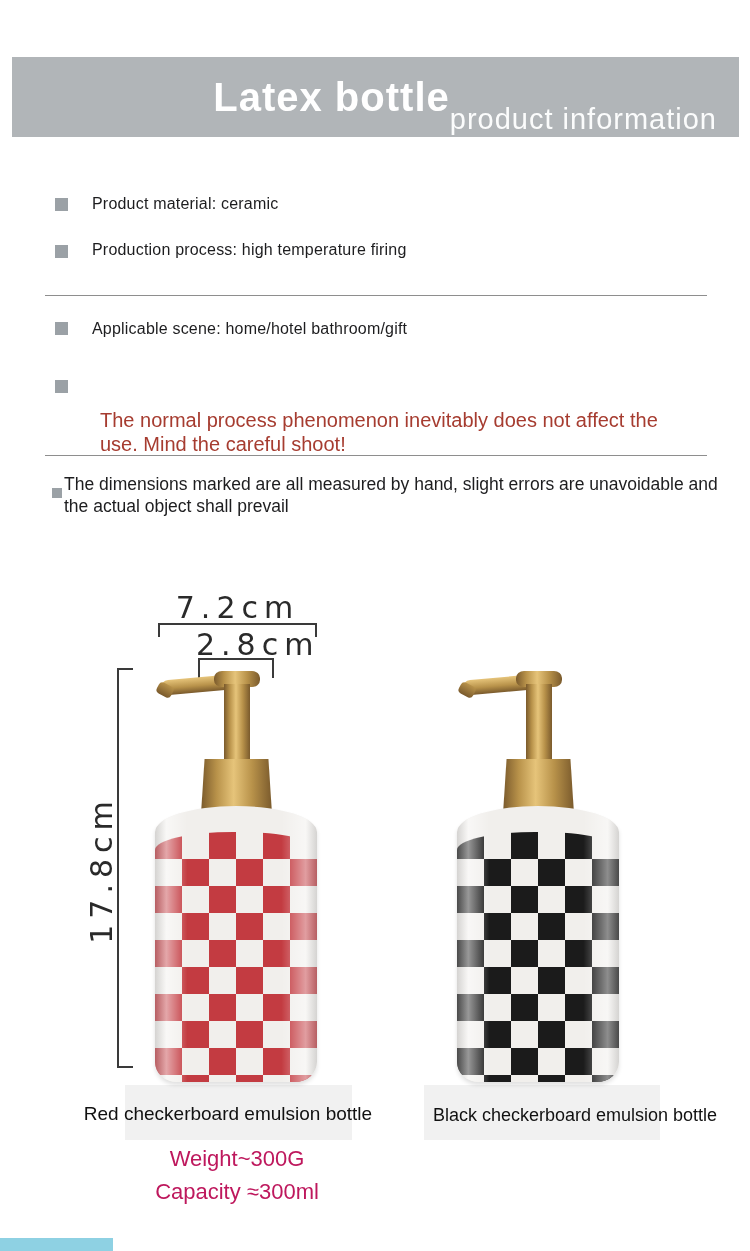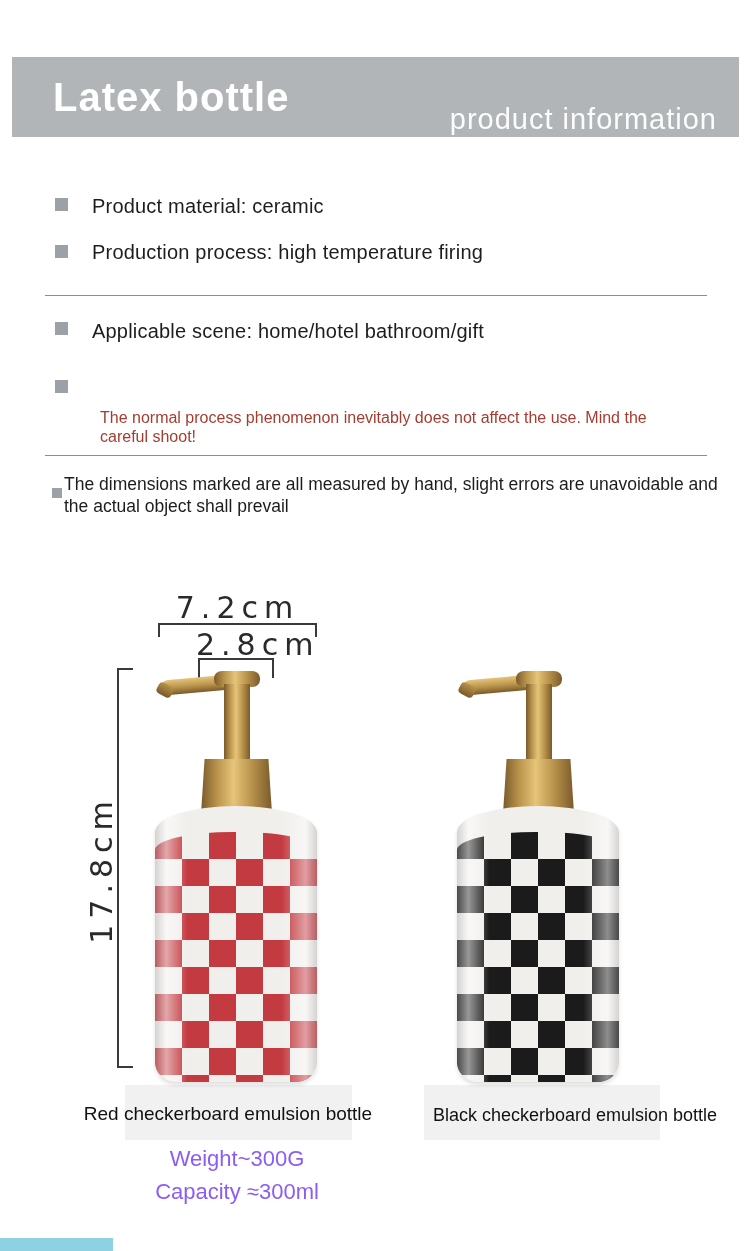--- a/index.html
+++ b/index.html
@@ -9,30 +9,30 @@
     --gold-dark:#7a5a2c; --gold-mid:#b8924a; --gold-light:#e6c47a;
     --platform:#f1f1f1; --divider:#8e8e8e; --bottom-bar:#8ed1e3;
   }
   *{margin:0;padding:0;box-sizing:border-box;}
   html,body{background:#ffffff;}
   body{font-family:"Liberation Sans","DejaVu Sans",sans-serif;color:var(--text);}
   .page{position:relative;width:750px;height:1251px;background:#ffffff;overflow:hidden;margin:0 auto;}
 
   
   .header{position:absolute;left:12px;top:57px;width:727px;height:80px;background:var(--header-bg);
-    display:flex;align-items:center;justify-content:space-between;padding:0 22px 0 41px;}
+    display:flex;align-items:center;justify-content:flex-end;padding:0 22px 0 20px;}
   .header .title{font-size:40px;font-weight:bold;color:var(--header-text);letter-spacing:1px;}
   .header .subtitle{font-size:29px;font-weight:normal;color:var(--header-text);opacity:.96;letter-spacing:1px;margin-top:44px;}
 
   
   .bullet{position:absolute;width:13px;height:13px;background:var(--bullet);}
-  .spec{position:absolute;font-size:20px;color:var(--text);letter-spacing:.2px;}
+  .spec{position:absolute;font-size:16px;color:var(--text);letter-spacing:.2px;}
   .divider{position:absolute;left:45px;width:662px;height:0;border-top:1px solid var(--divider);}
   .tips1{position:absolute;left:92px;top:366px;width:600px;font-size:19.5px;line-height:1.2;color:var(--tip-red);}
-  .tips2{position:absolute;left:100px;top:408px;width:592px;font-size:16px;line-height:1.2;color:var(--tip-dark-red);}
+  .tips2{position:absolute;left:100px;top:408px;width:592px;font-size:20px;line-height:1.2;color:var(--tip-dark-red);}
   .note{position:absolute;left:64px;top:474px;width:655px;font-size:17.5px;line-height:1.25;color:var(--text);}
   .note-bullet{position:absolute;left:52px;top:488px;width:10px;height:10px;background:var(--bullet);}
 
   
   .dim-label{position:absolute;font-size:30px;letter-spacing:6px;color:#2a2a2a;font-family:"DejaVu Sans",sans-serif;}
   .bracket-h{position:absolute;border-top:2px solid #3a3a3a;border-left:2px solid #3a3a3a;border-right:2px solid #3a3a3a;}
   .bracket-v{position:absolute;border-left:2px solid #3a3a3a;border-top:2px solid #3a3a3a;border-bottom:2px solid #3a3a3a;}
   .dim-height{transform:rotate(-90deg);transform-origin:center;}
 
   
@@ -53,21 +53,21 @@
   .checker{position:absolute;left:0;right:0;top:26px;bottom:0;
     border-radius:78px 78px 0 0 / 18px 18px 0 0;
     background-size:54px 54px;background-position:27px 0;}
   .checker.red{background-image:conic-gradient(var(--checker-red) 0 90deg,var(--checker-white) 90deg 180deg,var(--checker-red) 180deg 270deg,var(--checker-white) 270deg);}
   .checker.black{background-image:conic-gradient(var(--checker-black) 0 90deg,var(--checker-white) 90deg 180deg,var(--checker-black) 180deg 270deg,var(--checker-white) 270deg);}
   .sheen{position:absolute;inset:0;border-radius:inherit;
     background:linear-gradient(90deg,rgba(160,160,160,.35),rgba(255,255,255,.55) 7%,rgba(255,255,255,0) 20%,rgba(255,255,255,0) 78%,rgba(255,255,255,.5) 93%,rgba(160,160,160,.35));}
 
   
   .product-label{position:absolute;font-size:19px;color:#111;text-align:center;}
-  .footer-line{position:absolute;left:87px;width:300px;text-align:center;font-size:22px;color:#8b5cf6;}
+  .footer-line{position:absolute;left:87px;width:300px;text-align:center;font-size:22px;color:#be185d;}
   .bottom-bar{position:absolute;left:0;top:1238px;width:113px;height:13px;background:var(--bottom-bar);}
 </style>
 </head>
 <body>
 
 <div class="page">
 
   <div class="header">
     <div class="title">Latex bottle</div>
     <div class="subtitle">product information</div>

